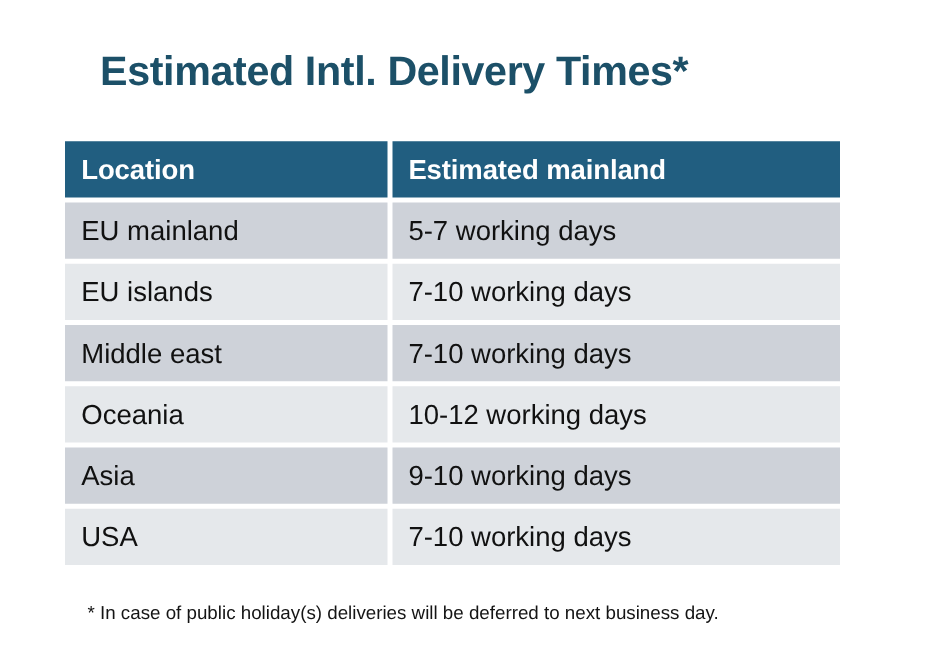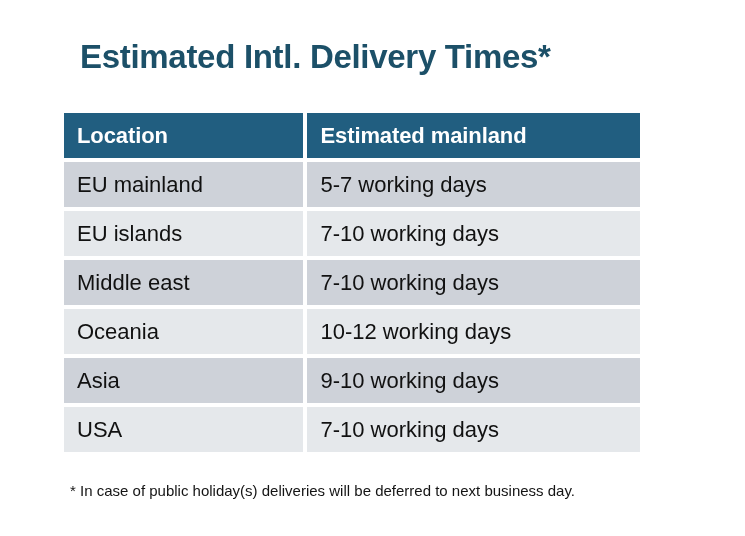--- a/index.html
+++ b/index.html
@@ -30,23 +30,23 @@
     line-height: 42px;
     font-weight: 700;
     letter-spacing: -0.3px;
     color: #1C5068;
     white-space: nowrap;
     margin-left: 28px;
   }
 
   .delivery-table {
     position: absolute;
-    left: 64px;
+    left: 52px;
     top: 113px;
-    width: 576px;
+    width: 620px;
   }
 
   .table-row {
     display: flex;
     width: 100%;
     margin-bottom: 4px;
   }
 
   .table-row:last-child {
     margin-bottom: 0;

